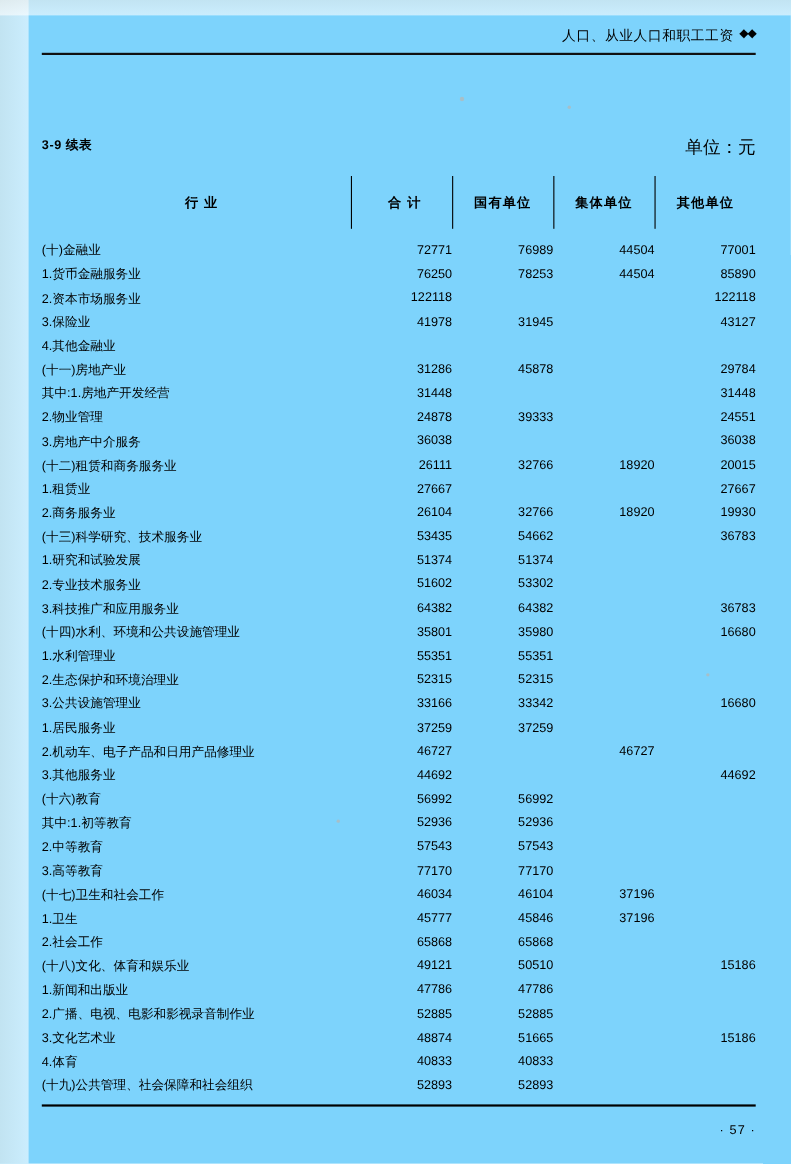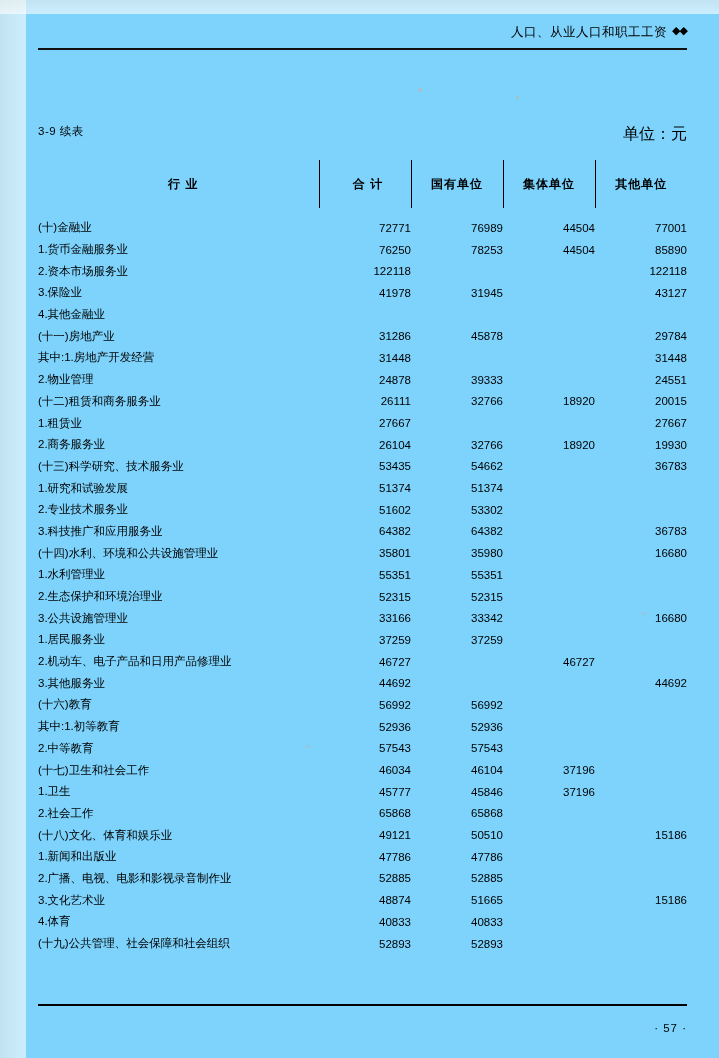--- a/index.html
+++ b/index.html
@@ -61,20 +61,21 @@
     height: 2px;
     background: #111;
   }
 
   .subhead-left {
     position: absolute;
     left: 38px;
     top: 124px;
     font-size: 11.5px;
     letter-spacing: .5px;
+    font-weight: bold;
   }
   .subhead-right {
     position: absolute;
     right: 32px;
     top: 124px;
     font-size: 16px;
   }
 
   table.data {
     position: absolute;
@@ -248,20 +249,27 @@
           <td class="num sep">31448</td>
         </tr>
         <tr>
           <td class="name lvl3">2.物业管理</td>
           <td class="num sep">24878</td>
           <td class="num sep">39333</td>
           <td class="num sep"></td>
           <td class="num sep">24551</td>
         </tr>
         <tr>
+          <td class="name lvl3">3.房地产中介服务</td>
+          <td class="num sep">36038</td>
+          <td class="num sep"></td>
+          <td class="num sep"></td>
+          <td class="num sep">36038</td>
+        </tr>
+        <tr>
           <td class="name lvl0">(十二)租赁和商务服务业</td>
           <td class="num sep">26111</td>
           <td class="num sep">32766</td>
           <td class="num sep">18920</td>
           <td class="num sep">20015</td>
         </tr>
         <tr>
           <td class="name lvl1">1.租赁业</td>
           <td class="num sep">27667</td>
           <td class="num sep"></td>
@@ -367,20 +375,27 @@
           <td class="num sep"></td>
         </tr>
         <tr>
           <td class="name lvl3">2.中等教育</td>
           <td class="num sep">57543</td>
           <td class="num sep">57543</td>
           <td class="num sep"></td>
           <td class="num sep"></td>
         </tr>
         <tr>
+          <td class="name lvl3">3.高等教育</td>
+          <td class="num sep">77170</td>
+          <td class="num sep">77170</td>
+          <td class="num sep"></td>
+          <td class="num sep"></td>
+        </tr>
+        <tr>
           <td class="name lvl0">(十七)卫生和社会工作</td>
           <td class="num sep">46034</td>
           <td class="num sep">46104</td>
           <td class="num sep">37196</td>
           <td class="num sep"></td>
         </tr>
         <tr>
           <td class="name lvl1">1.卫生</td>
           <td class="num sep">45777</td>
           <td class="num sep">45846</td>

